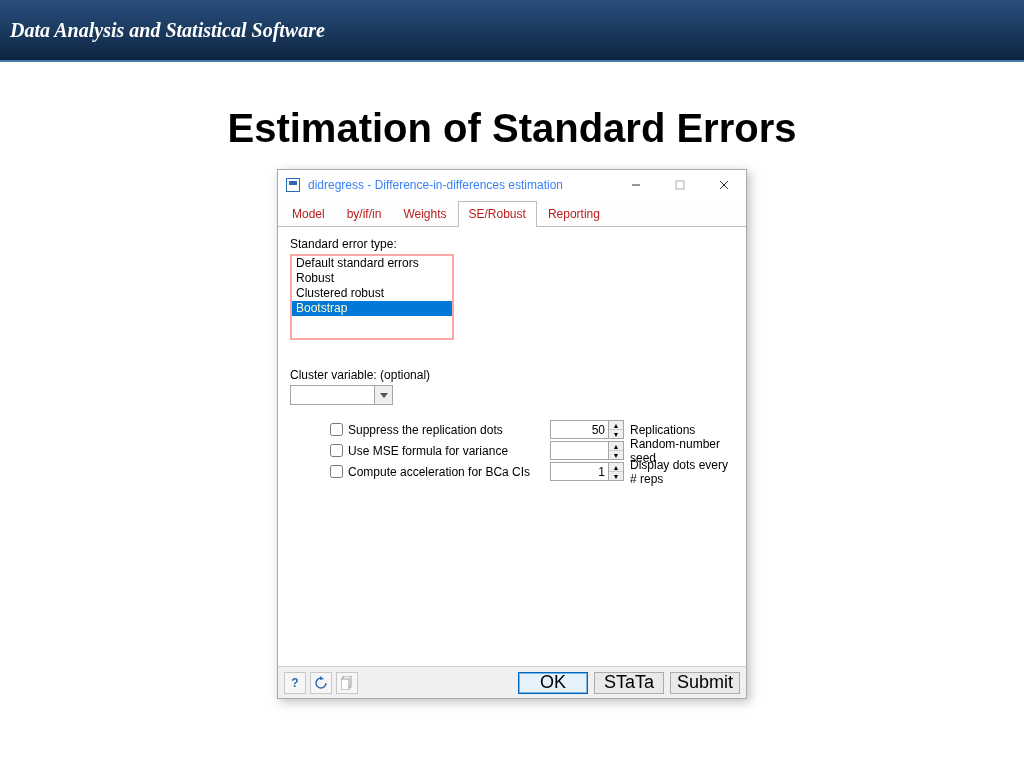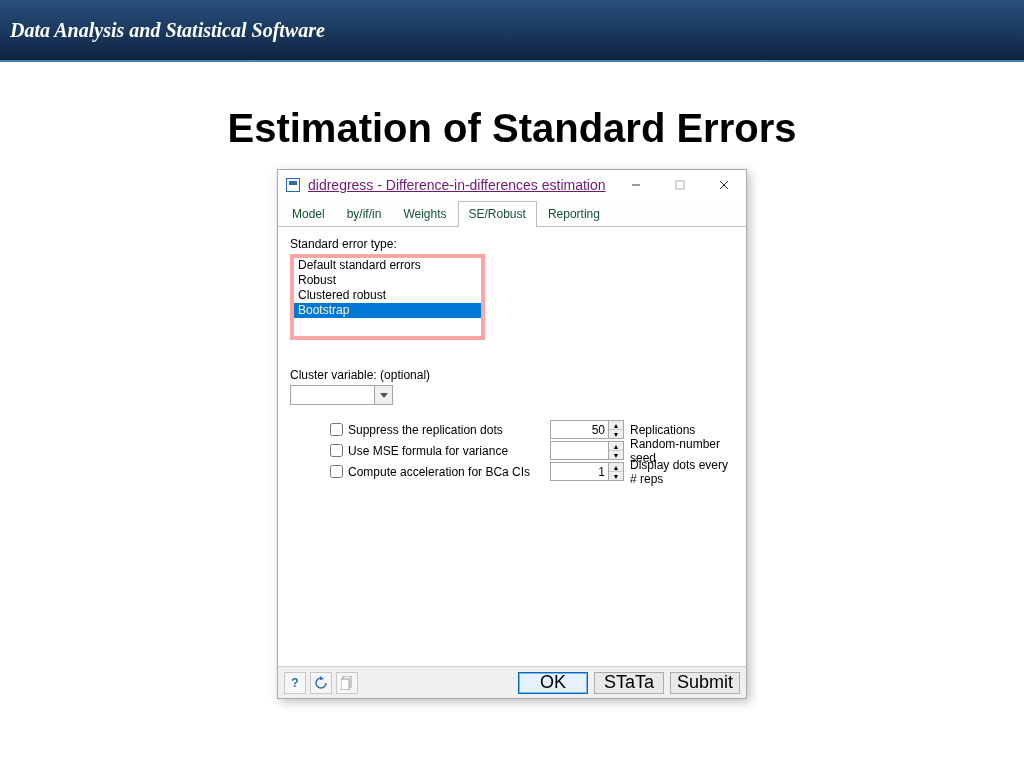--- a/index.html
+++ b/index.html
@@ -81,38 +81,38 @@
     background: #fff;
     margin-right: 8px;
     position: relative;
   }
   .titlebar .app-icon::after{
     content:"";
     position:absolute;
     left:2px; top:2px; right:2px; bottom:6px;
     background:#2b6cb0;
   }
-  .titlebar .title-text { flex: 1; font-size: 14px; color:#701a75;text-decoration:underline; }
+  .titlebar .title-text { flex: 1; font-size: 12px; color:#3b82f6; }
   .winbtn {
     width: 44px; height: 30px;
     display: flex; align-items: center; justify-content: center;
     color: #333;
   }
   .winbtn svg { display:block; }
 
   
   .tabs {
     display: flex;
     padding-left: 3px;
     background: #fdfdfd;
   }
   .tab {
     padding: 5px 10px 6px 10px;
     font-size: 12px;
-    color: #14532d;
+    color: #b91c1c;
     border: 1px solid transparent;
     border-bottom: none;
     margin-right: 0px;
     position: relative;
     top: 1px;
     background: transparent;
   }
   .tab.active {
     background: #fff;
     border-color: #bfbfbf;
@@ -121,23 +121,23 @@
   .tab-page {
     border-top: 1px solid #bfbfbf;
     padding: 10px 12px 0 12px;
     height: 440px;
     background: #fff;
     position: relative;
   }
 
   .field-label { margin-bottom: 3px; }
   .listbox {
-    width: 195px;
+    width: 164px;
     height: 86px;
-    border: 4px solid #fca5a5;
+    border: 2px solid #fca5a5;
     background: #fff;
     overflow: hidden;
   }
   .listbox .opt {
     padding: 0 4px;
     height: 15px;
     line-height: 15px;
     font-size: 12px;
     cursor: default;
   }

